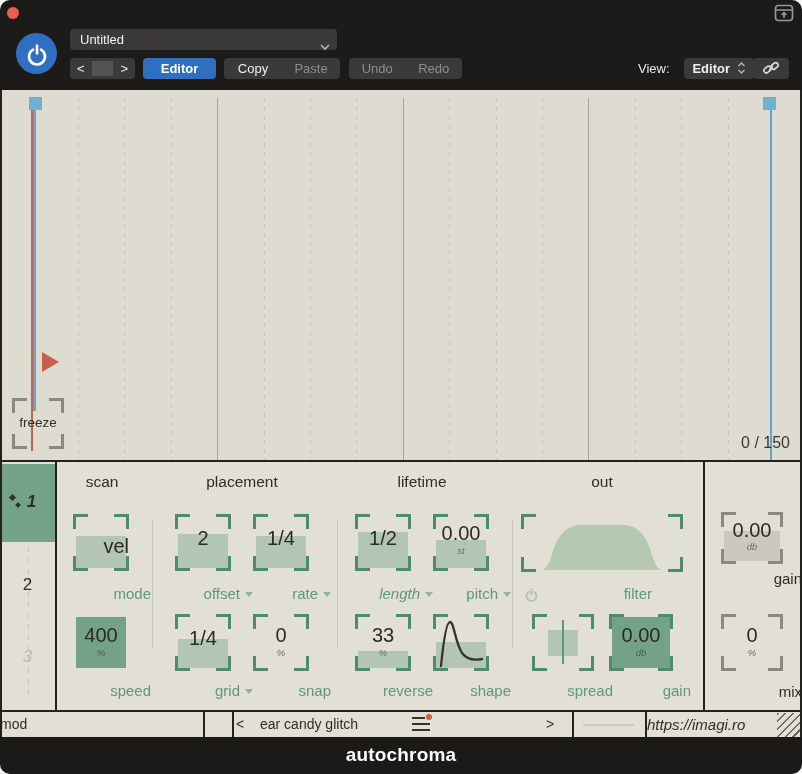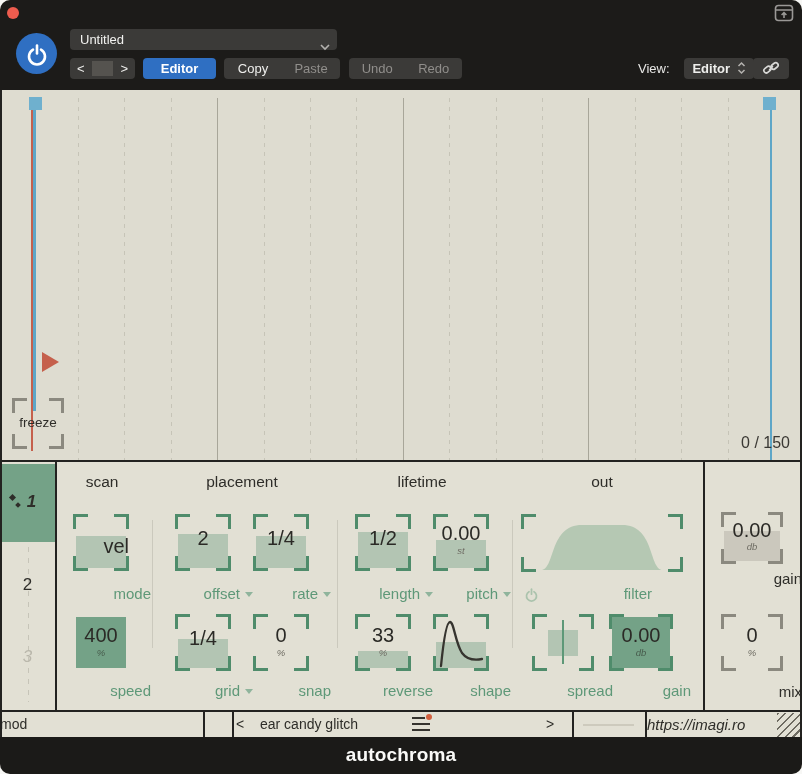--- a/index.html
+++ b/index.html
@@ -236,21 +236,21 @@
     <div class="lbl" style="left:231px;top:220px;width:100px;">snap</div>
 
     <div class="ctl" style="left:355px;top:52px;width:56px;height:57px;">
       <span class="c tl"></span>
         <span class="c tr"></span>
         <span class="c bl"></span>
         <span class="c br"></span>
       <div class="fill" style="height:36px;"></div>
       <div class="val" style="top:13px;">1/2</div>
     </div>
-    <div class="lbl" style="left:333px;top:123px;width:100px;"><span>length</span><span class="dd"></span></div>
+    <div class="lbl" style="left:333px;top:123px;width:100px;font-style:italic;"><span>length</span><span class="dd"></span></div>
     <div class="ctl" style="left:433px;top:52px;width:56px;height:57px;">
       <span class="c tl"></span>
         <span class="c tr"></span>
         <span class="c bl"></span>
         <span class="c br"></span>
       <div class="fill" style="height:28px;"></div>
       <div class="val" style="top:8px;">0.00</div>
       <div class="unit" style="top:31px;">st</div>
     </div>
     <div class="lbl" style="left:411px;top:123px;width:100px;"><span>pitch</span><span class="dd"></span></div>

